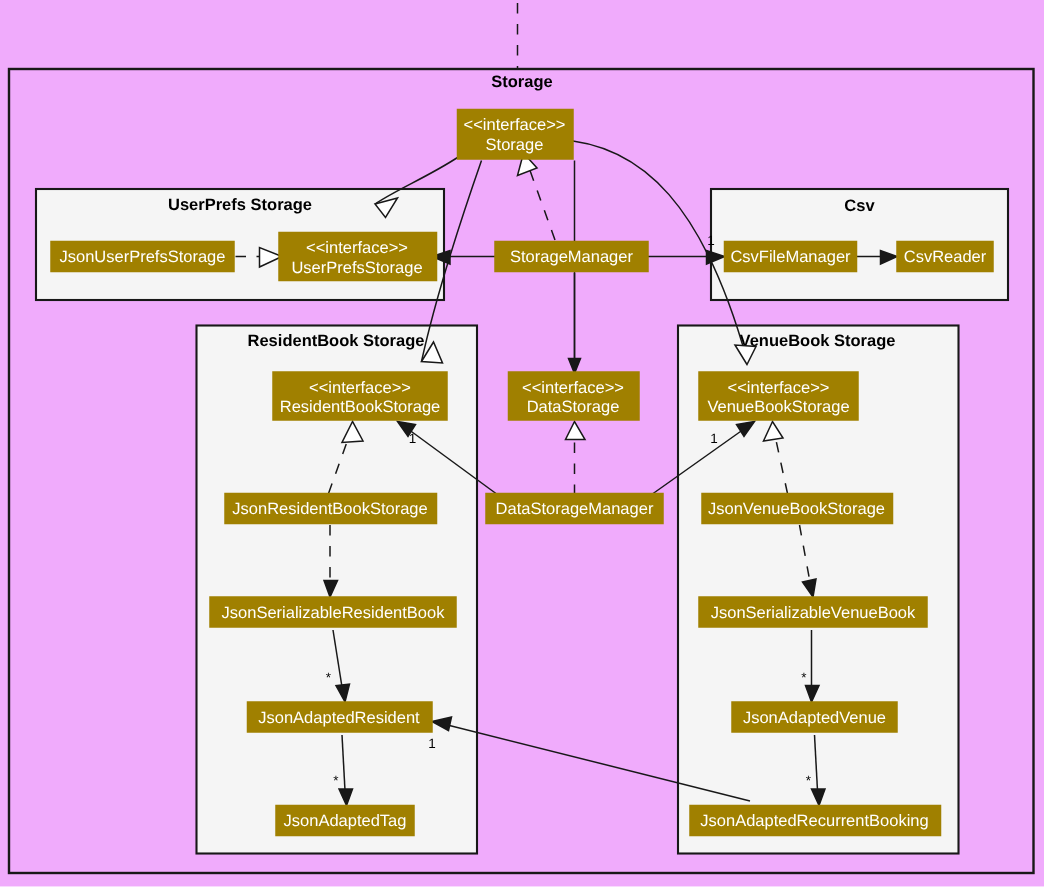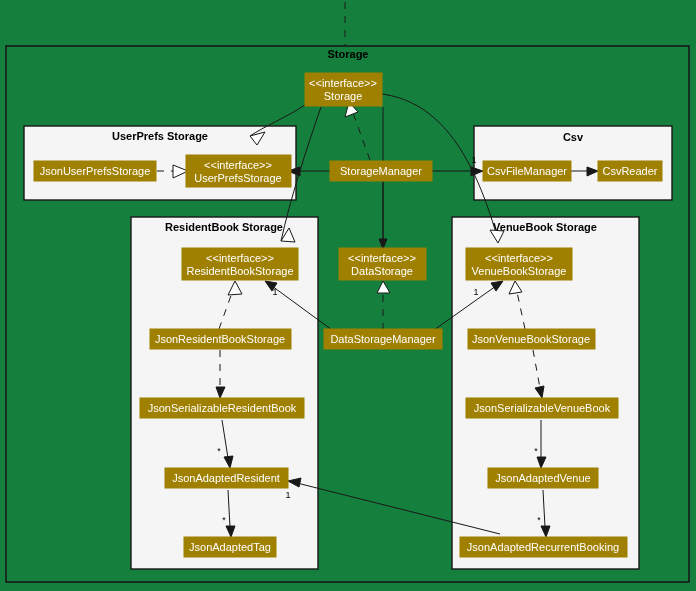--- a/index.html
+++ b/index.html
@@ -5,21 +5,21 @@
   html, body {
     margin: 0;
     padding: 0;
     background: #ffffff;
     font-family: "Liberation Sans", sans-serif;
   }
   #diagram-root {
     position: relative;
     width: 696px;
     height: 591px;
-    background: #15803d;
+    background: #f0abfc;
     overflow: hidden;
   }
   svg.canvas {
     position: absolute;
     top: 0; left: 0;
     width: 696px;
     height: 591px;
   }
   .cls-box-text {
     font-family: "Liberation Sans", sans-serif;

